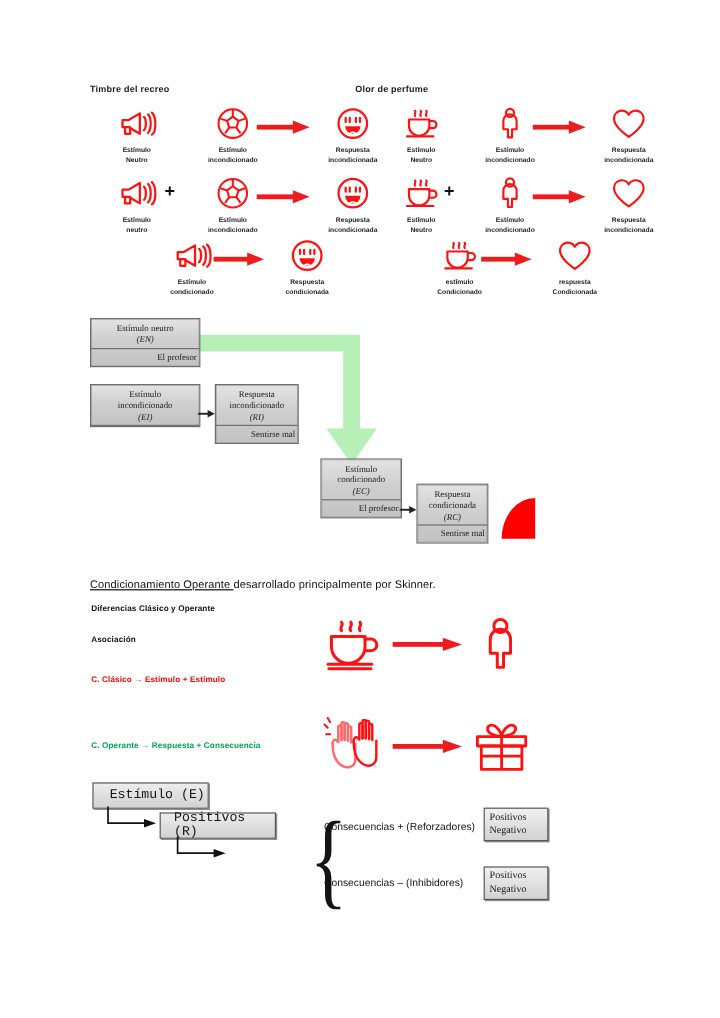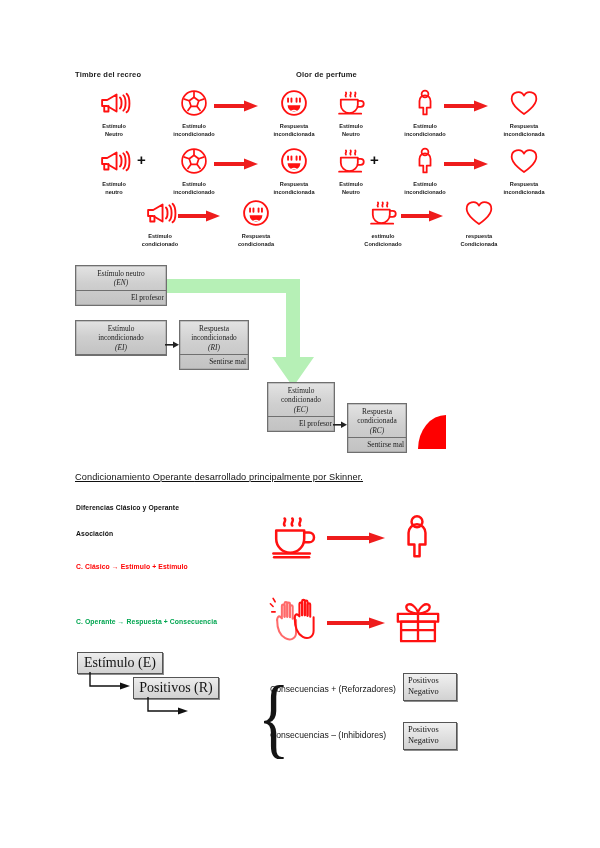--- a/index.html
+++ b/index.html
@@ -45,22 +45,22 @@
   .h-op .u{text-decoration:underline;}
   .sub-op{position:absolute;font-size:6.8px;font-weight:bold;color:#111;white-space:nowrap;letter-spacing:.1px;}
   .lbl-red{position:absolute;font-size:6.8px;font-weight:bold;color:#ff0000;white-space:nowrap;letter-spacing:.1px;}
   .lbl-green{position:absolute;font-size:6.8px;font-weight:bold;color:#00a550;white-space:nowrap;letter-spacing:.1px;}
   .lbl-blk{position:absolute;font-size:6.8px;font-weight:bold;color:#111;white-space:nowrap;letter-spacing:.1px;}
 
   
   .fbox{position:absolute;border:1px solid #555;
         background:linear-gradient(180deg,#ededed 0%,#dcdcdc 60%,#d2d2d2 100%);
         box-shadow:1px 1px 0 #8d8d8d;
-        font-family:Liberation Serif, serif;font-size:14px;color:#141414;
-        display:flex;align-items:center;justify-content:center;}
+        font-family:Liberation Mono, monospace;font-size:11px;color:#141414;
+        display:flex;align-items:center;justify-content:center;padding-left:11px;}
   .fbox2{position:absolute;border:1px solid #555;
         background:linear-gradient(180deg,#f0f0f0 0%,#dedede 60%,#d2d2d2 100%);
         box-shadow:1px 1px 0 #8d8d8d;
         font-family:"Liberation Serif",serif;font-size:8.4px;color:#141414;
         padding:2px 4px;line-height:1.3;text-align:left;}
   .ctext{position:absolute;font-family:Liberation Sans, sans-serif;font-size:8.6px;color:#141414;white-space:nowrap;}
   .brace{position:absolute;font-family:"Liberation Serif",serif;color:#141414;line-height:1;}
   .conn{position:absolute;}
   .conn svg{display:block;overflow:visible;}
 </style>
@@ -426,21 +426,21 @@
       <span>Respuesta</span><br>
       <span>condicionada</span><br>
       <em>(RC)</em>
     </div>
     <div class="sep"></div>
     <div class="bot">Sentirse mal</div>
   </div>
 
   <div class="redquarter" style="left:418px;top:415px;width:28px;height:34px;border-top-left-radius:28px 34px;"></div>
 
-  <div class="h-op" style="left:75px;top:472px;text-decoration:underline;">
+  <div class="h-op" style="left:75px;top:482px;">
     <span class="u">Condicionamiento Operante </span><span>desarrollado principalmente por Skinner.</span>
   </div>
 
   <div class="sub-op" style="left:76px;top:504px;">Diferencias Clásico y Operante</div>
 
   <div class="lbl-blk" style="left:76px;top:530px;">Asociación</div>
 
   <div class="lbl-red" style="left:76px;top:563px;">C. Clásico →  Estímulo + Estímulo</div>
 
   <div class="lbl-green" style="left:76px;top:618px;">C. Operante → Respuesta + Consecuencia</div>

